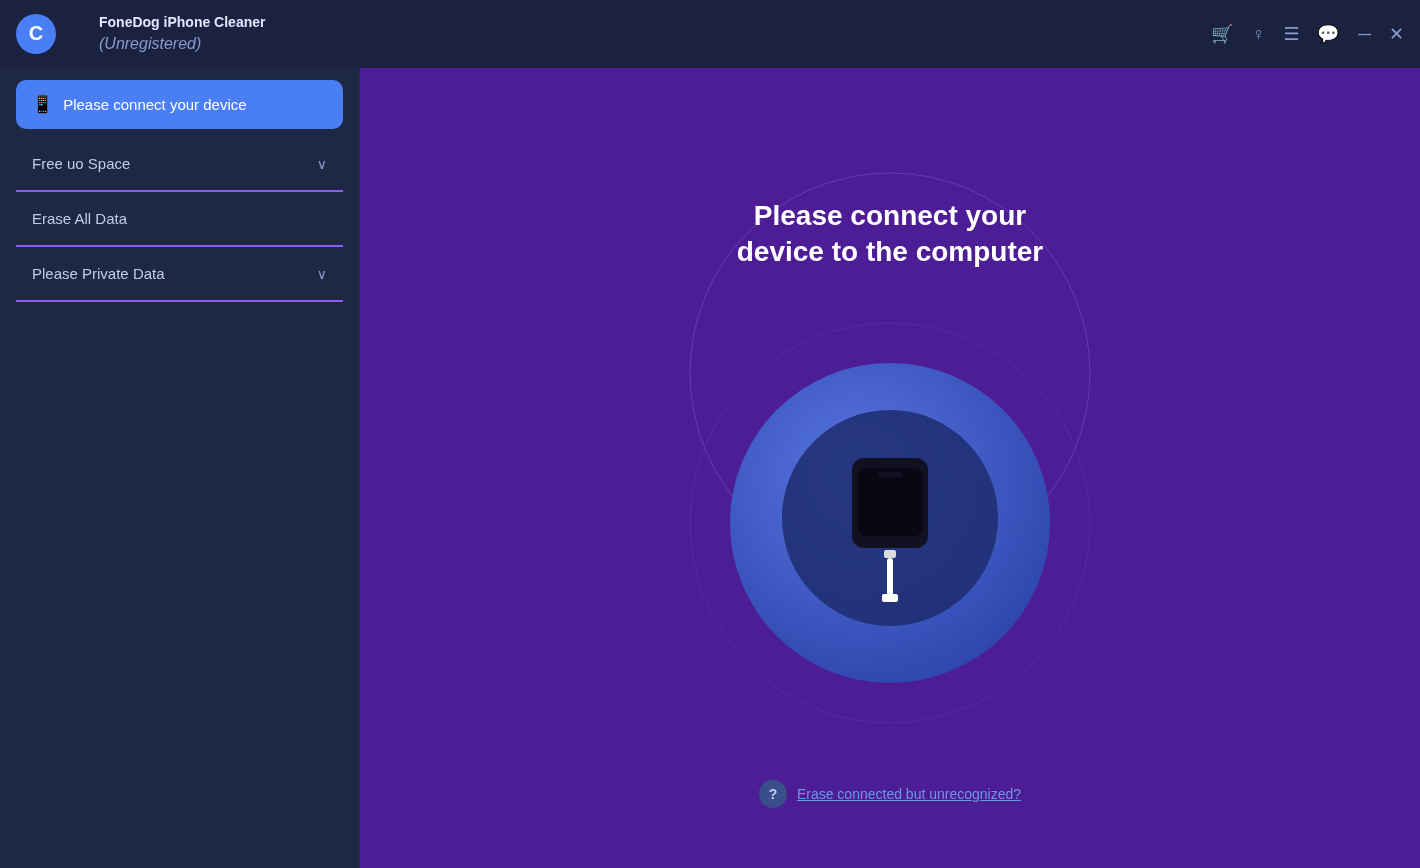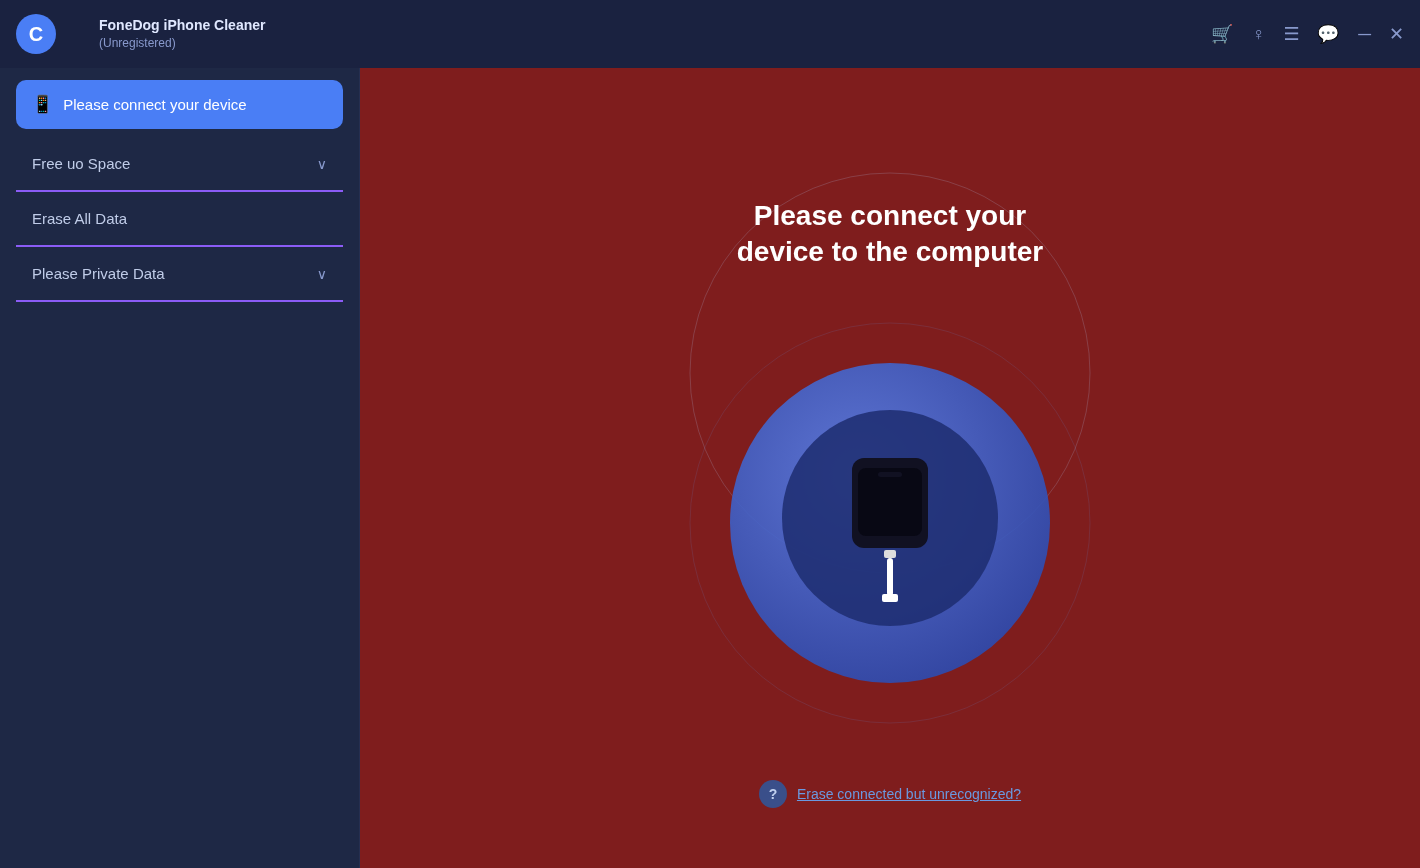--- a/index.html
+++ b/index.html
@@ -50,21 +50,22 @@
       line-height: 1.4;
       margin-left: 31px;
     }
 
     .app-title .name {
       font-weight: 600;
     }
 
     .app-title .sub {
       color: #8899cc;
-      font-size: 12px;
+      font-size: 16px;
+      font-style: italic;
     }
 
     .title-bar-right {
       display: flex;
       align-items: center;
       gap: 18px;
     }
 
     .title-bar-icon {
       color: #8899cc;
@@ -127,21 +128,21 @@
     }
 
     .sidebar-item .chevron {
       color: #8899cc;
       font-size: 14px;
     }
 
     
     .content {
       flex: 1;
-      background: #7f1d1d;
+      background: #4c1d95;
       display: flex;
       flex-direction: column;
       align-items: center;
       justify-content: center;
       position: relative;
     }
 
     
     .circles-container {
       position: relative;

